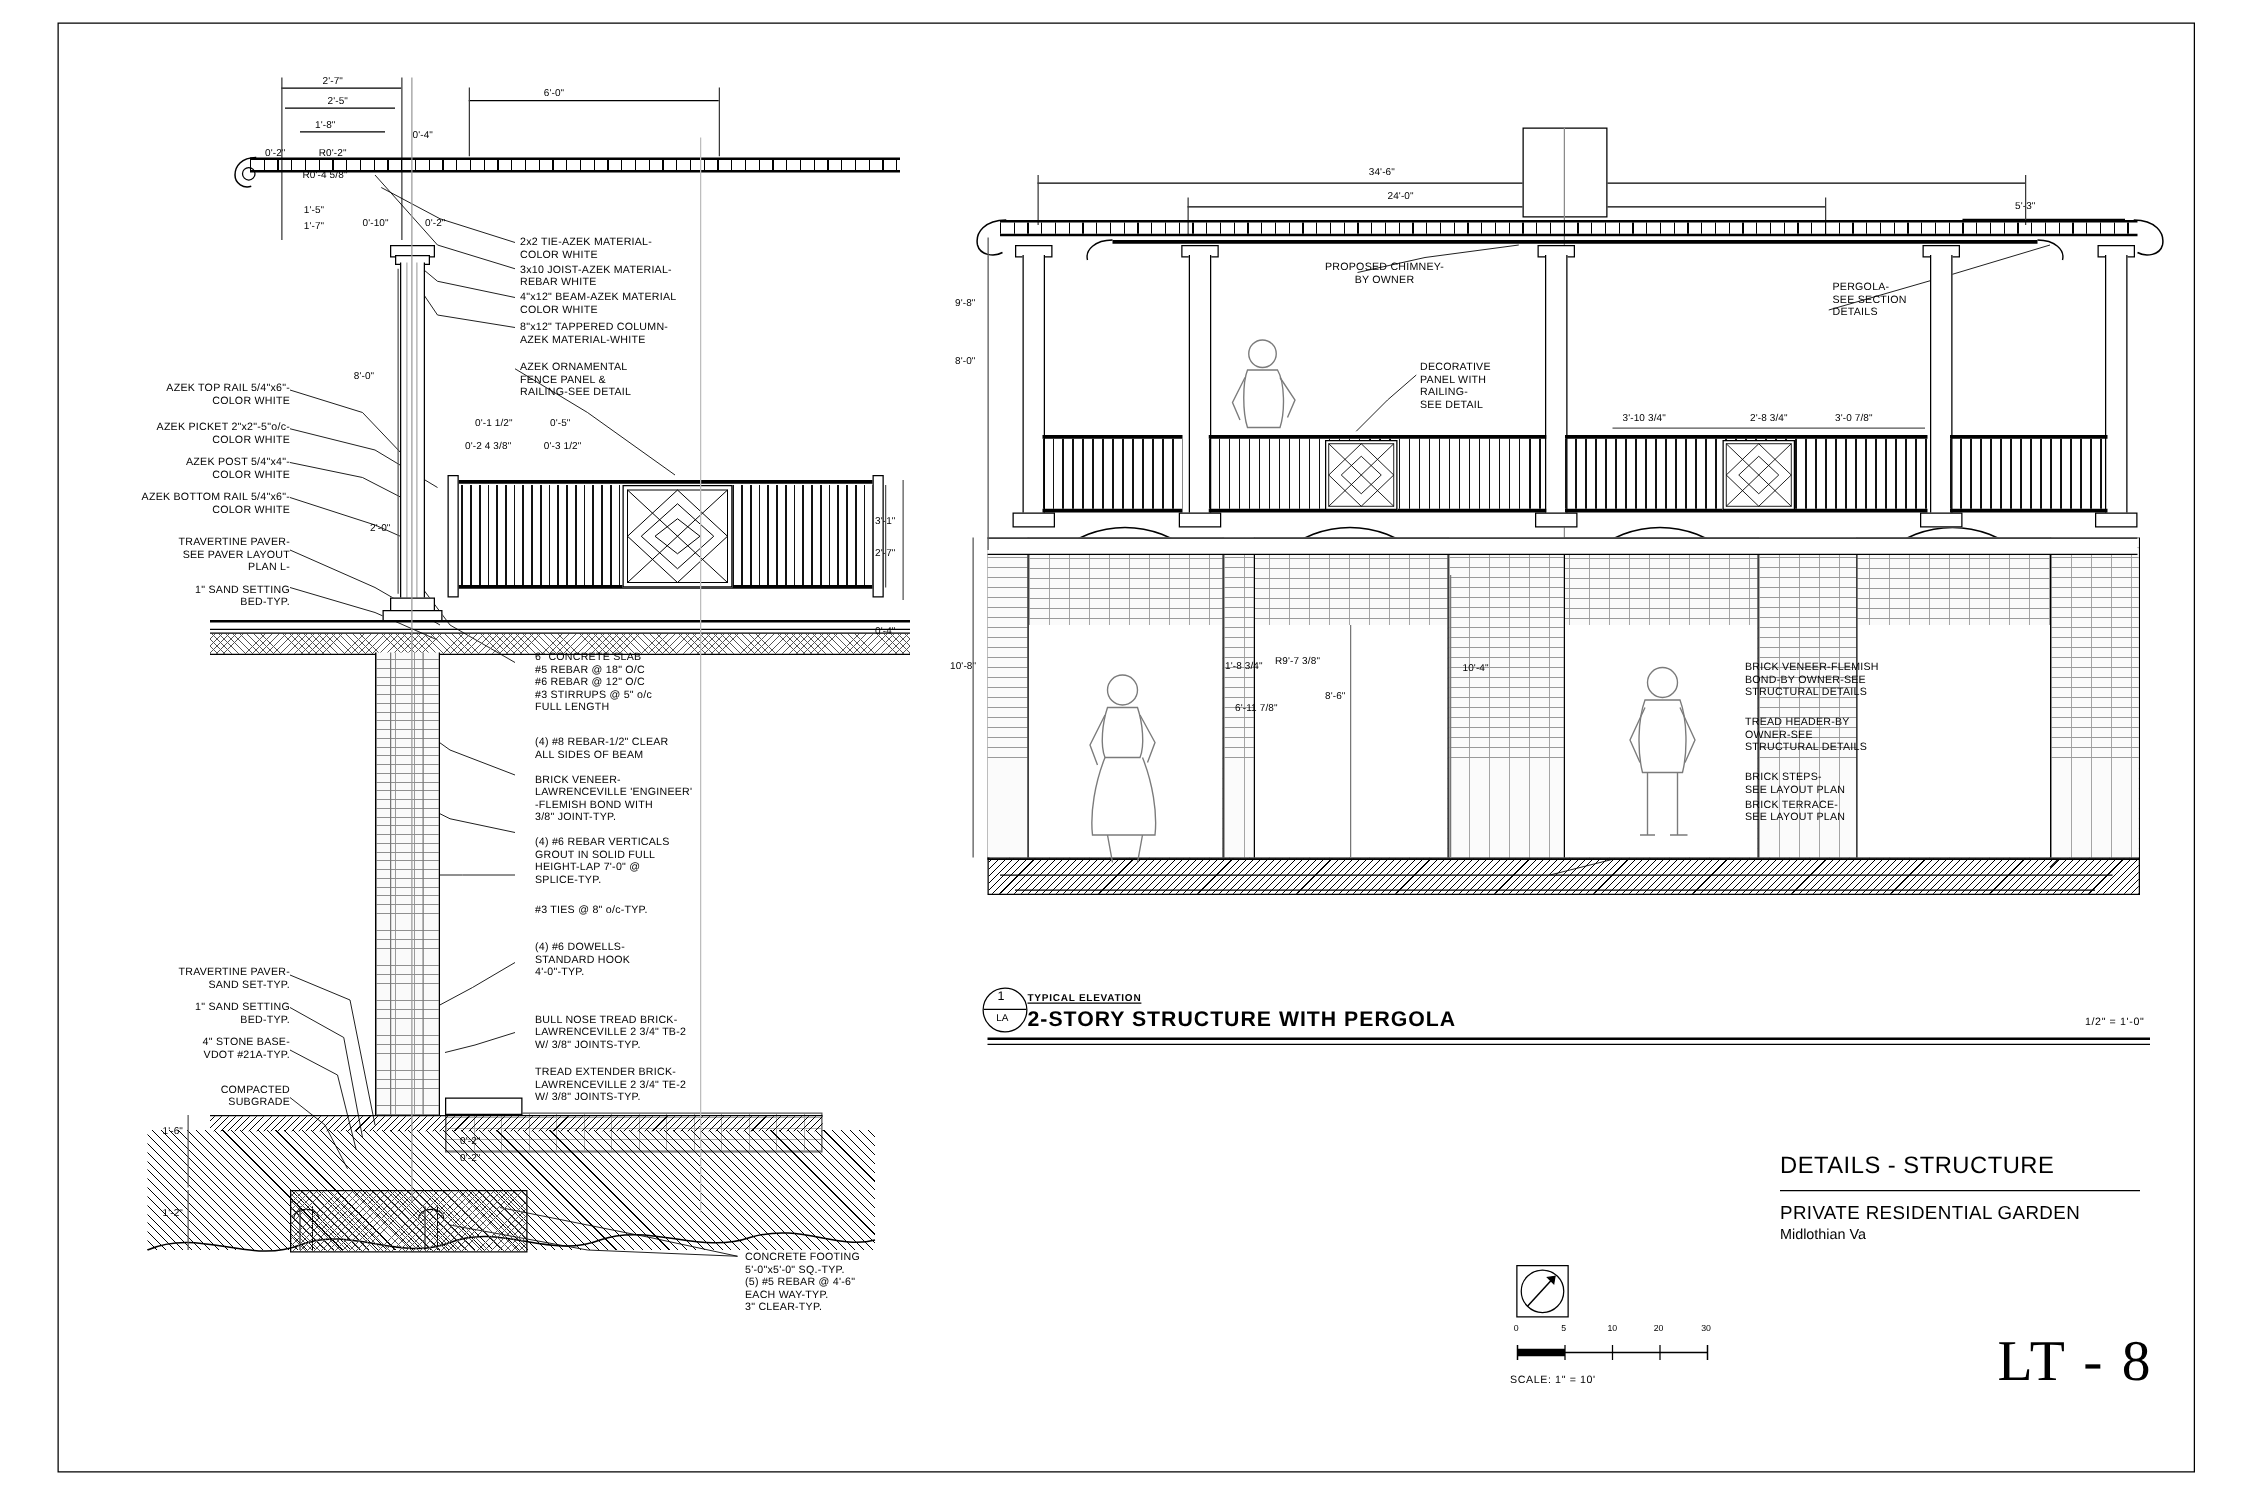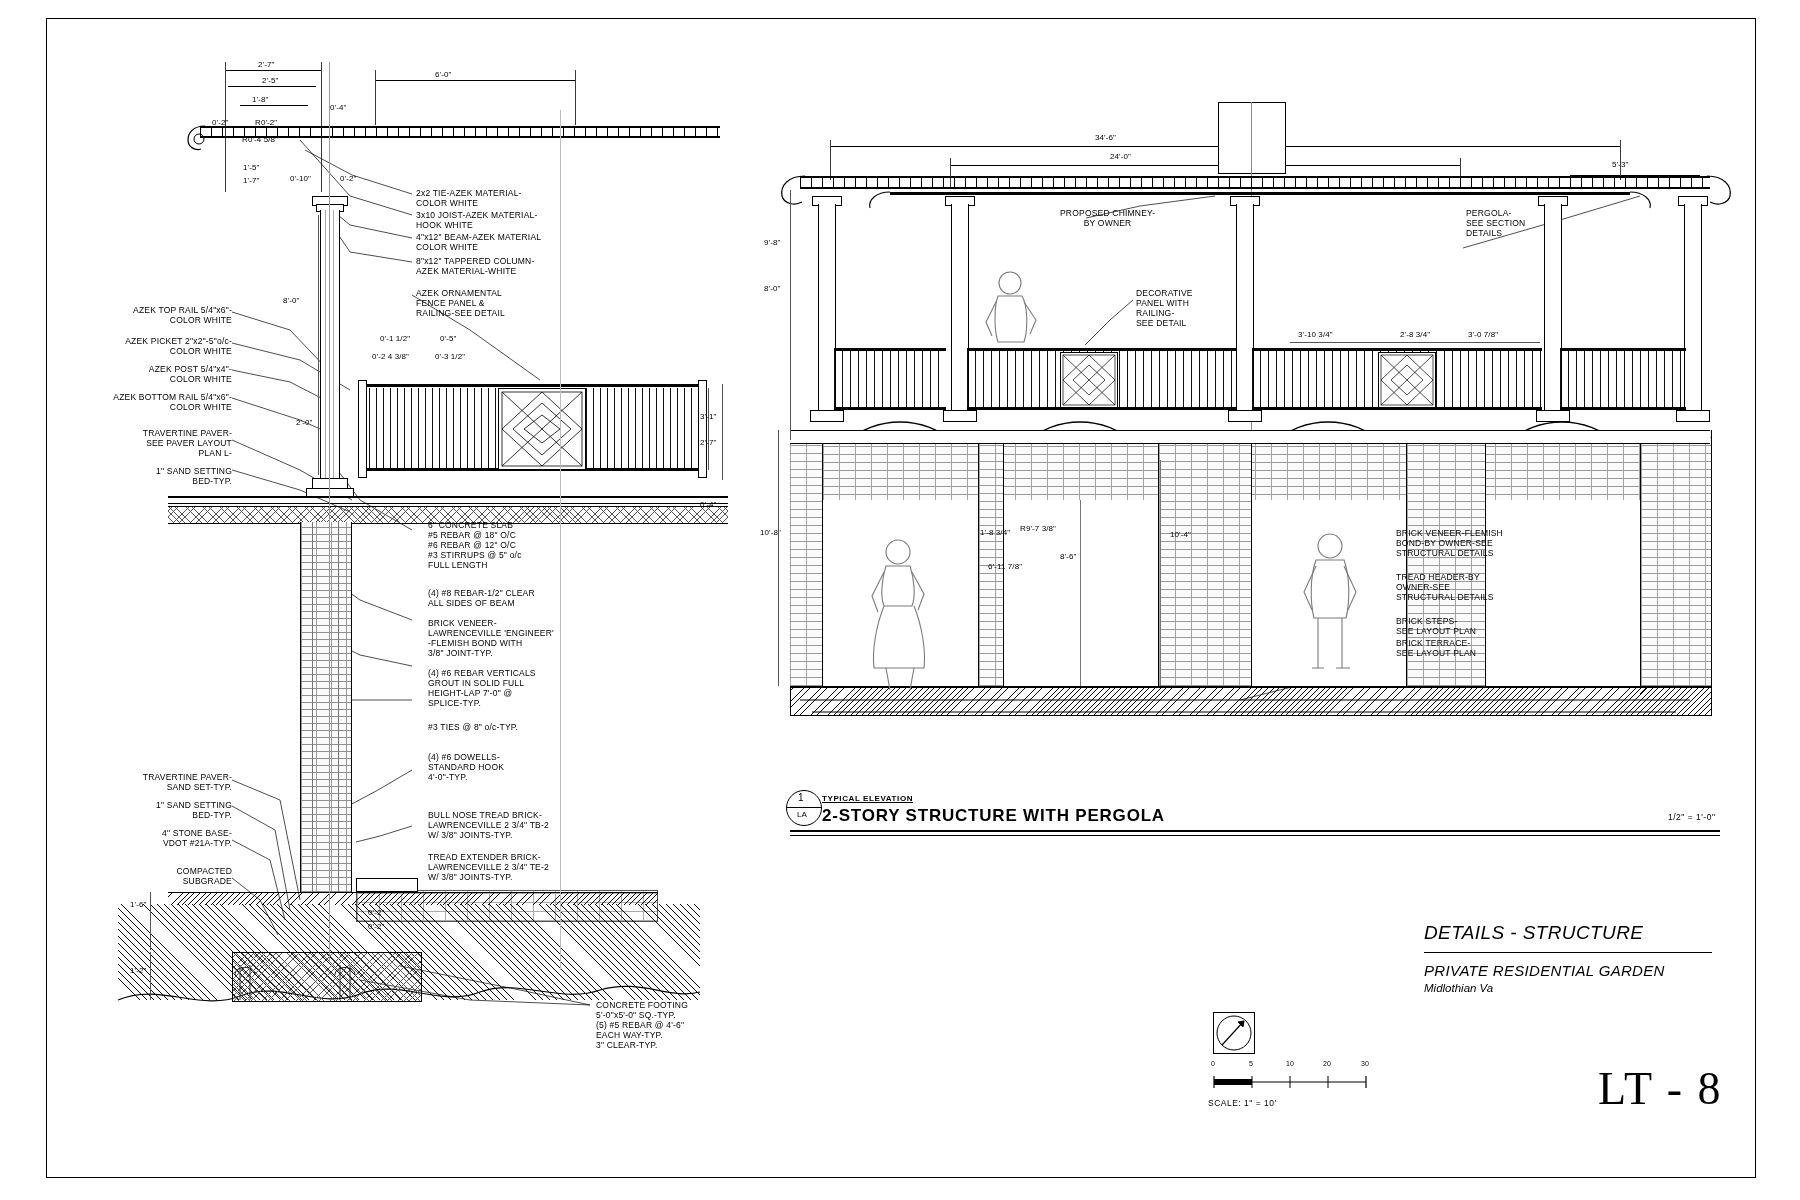--- a/index.html
+++ b/index.html
@@ -211,21 +211,21 @@
     <div class="lbl" style="left:110px;top:800px;text-align:right;width:122px;">1" SAND SETTING
 BED-TYP.</div>
     <div class="lbl" style="left:100px;top:828px;text-align:right;width:132px;">4" STONE BASE-
 VDOT #21A-TYP.</div>
     <div class="lbl" style="left:116px;top:866px;text-align:right;width:116px;">COMPACTED
 SUBGRADE</div>
 
     <div class="lbl" style="left:416px;top:188px;">2x2 TIE-AZEK MATERIAL-
 COLOR WHITE</div>
     <div class="lbl" style="left:416px;top:210px;">3x10 JOIST-AZEK MATERIAL-
-HOOK WHITE</div>
+REBAR WHITE</div>
     <div class="lbl" style="left:416px;top:232px;">4"x12" BEAM-AZEK MATERIAL
 COLOR WHITE</div>
     <div class="lbl" style="left:416px;top:256px;">8"x12" TAPPERED COLUMN-
 AZEK MATERIAL-WHITE</div>
     <div class="lbl" style="left:416px;top:288px;">AZEK ORNAMENTAL
 FENCE PANEL &amp;
 RAILING-SEE DETAIL</div>
     <div class="lbl" style="left:428px;top:520px;">6" CONCRETE SLAB
 #5 REBAR @ 18" O/C
 #6 REBAR @ 12" O/C
@@ -428,21 +428,21 @@
     <div class="ln v" style="left:1080px;top:500px;height:186px;background:#777;"></div>
     <div class="ln v" style="left:1160px;top:460px;height:226px;background:#777;"></div>
 
     <div class="dim" style="left:1298px;top:330px;">3'-10 3/4"</div>
     <div class="dim" style="left:1400px;top:330px;">2'-8 3/4"</div>
     <div class="dim" style="left:1468px;top:330px;">3'-0 7/8"</div>
     <div class="ln h" style="left:1290px;top:342px;width:250px;background:#555;"></div>
 
     <div class="lbl" style="left:1060px;top:208px;text-align:center;">PROPOSED CHIMNEY-
 BY OWNER</div>
-    <div class="lbl" style="left:1466px;top:208px;">PERGOLA-
+    <div class="lbl" style="left:1466px;top:224px;">PERGOLA-
 SEE SECTION
 DETAILS</div>
     <div class="lbl" style="left:1136px;top:288px;">DECORATIVE
 PANEL WITH
 RAILING-
 SEE DETAIL</div>
     <div class="lbl" style="left:1396px;top:528px;">BRICK VENEER-FLEMISH
 BOND-BY OWNER-SEE
 STRUCTURAL DETAILS</div>
     <div class="lbl" style="left:1396px;top:572px;">TREAD HEADER-BY
@@ -458,21 +458,21 @@
     <div class="ln h" style="left:790px;top:830px;width:930px;height:2px;"></div>
     <div class="ln h" style="left:790px;top:835px;width:930px;height:1px;"></div>
     <div class="scaletxt" style="position:absolute;left:1668px;top:812px;">1/2" = 1'-0"</div>
     <div style="position:absolute;left:786px;top:790px;width:34px;height:34px;border:1.2px solid #000;border-radius:50%;">
       <div class="ln h" style="left:0;top:16px;width:34px;"></div>
       <div style="position:absolute;left:11px;top:1px;font-size:10px;">1</div>
       <div style="position:absolute;left:10px;top:19px;font-size:8px;">LA</div>
     </div>
   </div>
 
-  <div class="titleblk" style="left:1424px;top:922px;font-style:italic;">
+  <div class="titleblk" style="left:1424px;top:922px;">
     <div class="tb-title">DETAILS - STRUCTURE</div>
     <div class="ln h" style="left:0;top:30px;width:288px;height:1.4px;"></div>
     <div class="tb-sub" style="position:absolute;left:0;top:40px;white-space:nowrap;">PRIVATE RESIDENTIAL GARDEN</div>
     <div class="tb-sub2" style="position:absolute;left:0;top:60px;">Midlothian Va</div>
   </div>
 
   <div class="sheetno" style="position:absolute;left:1598px;top:1062px;">LT - 8</div>
 
 
   <div style="position:absolute;left:1213px;top:1012px;width:40px;height:40px;border:1.2px solid #000;">

